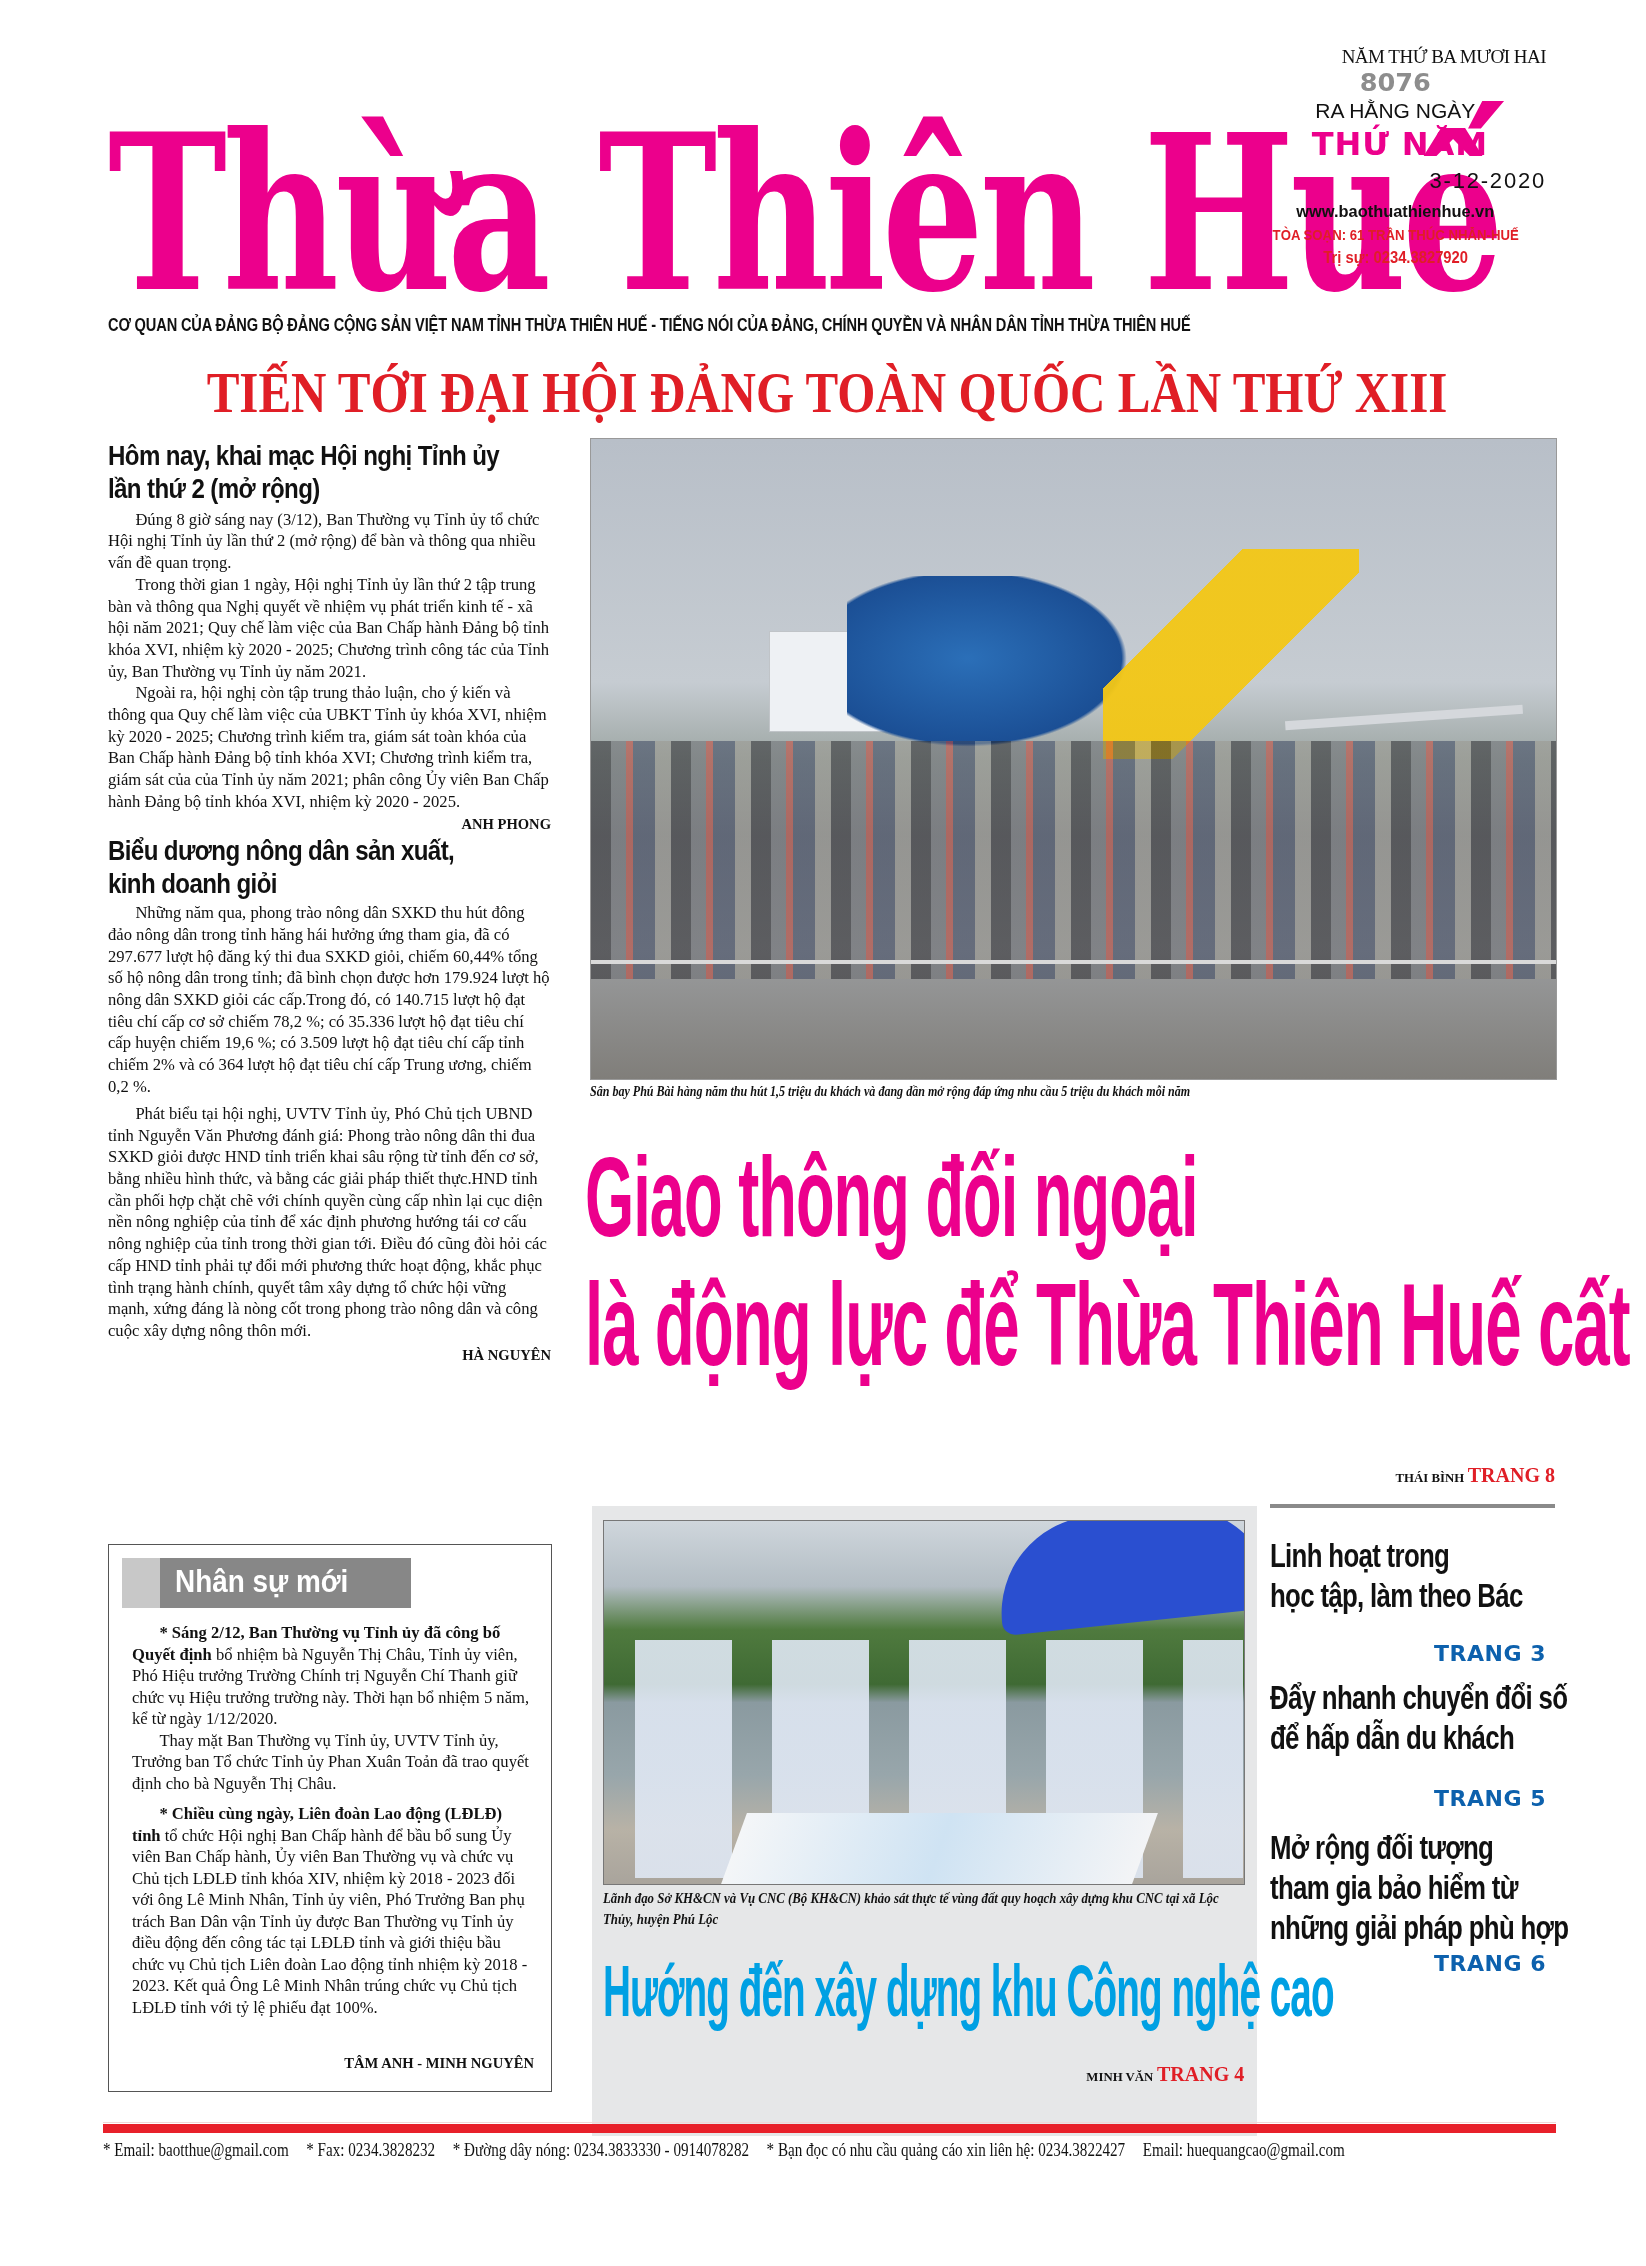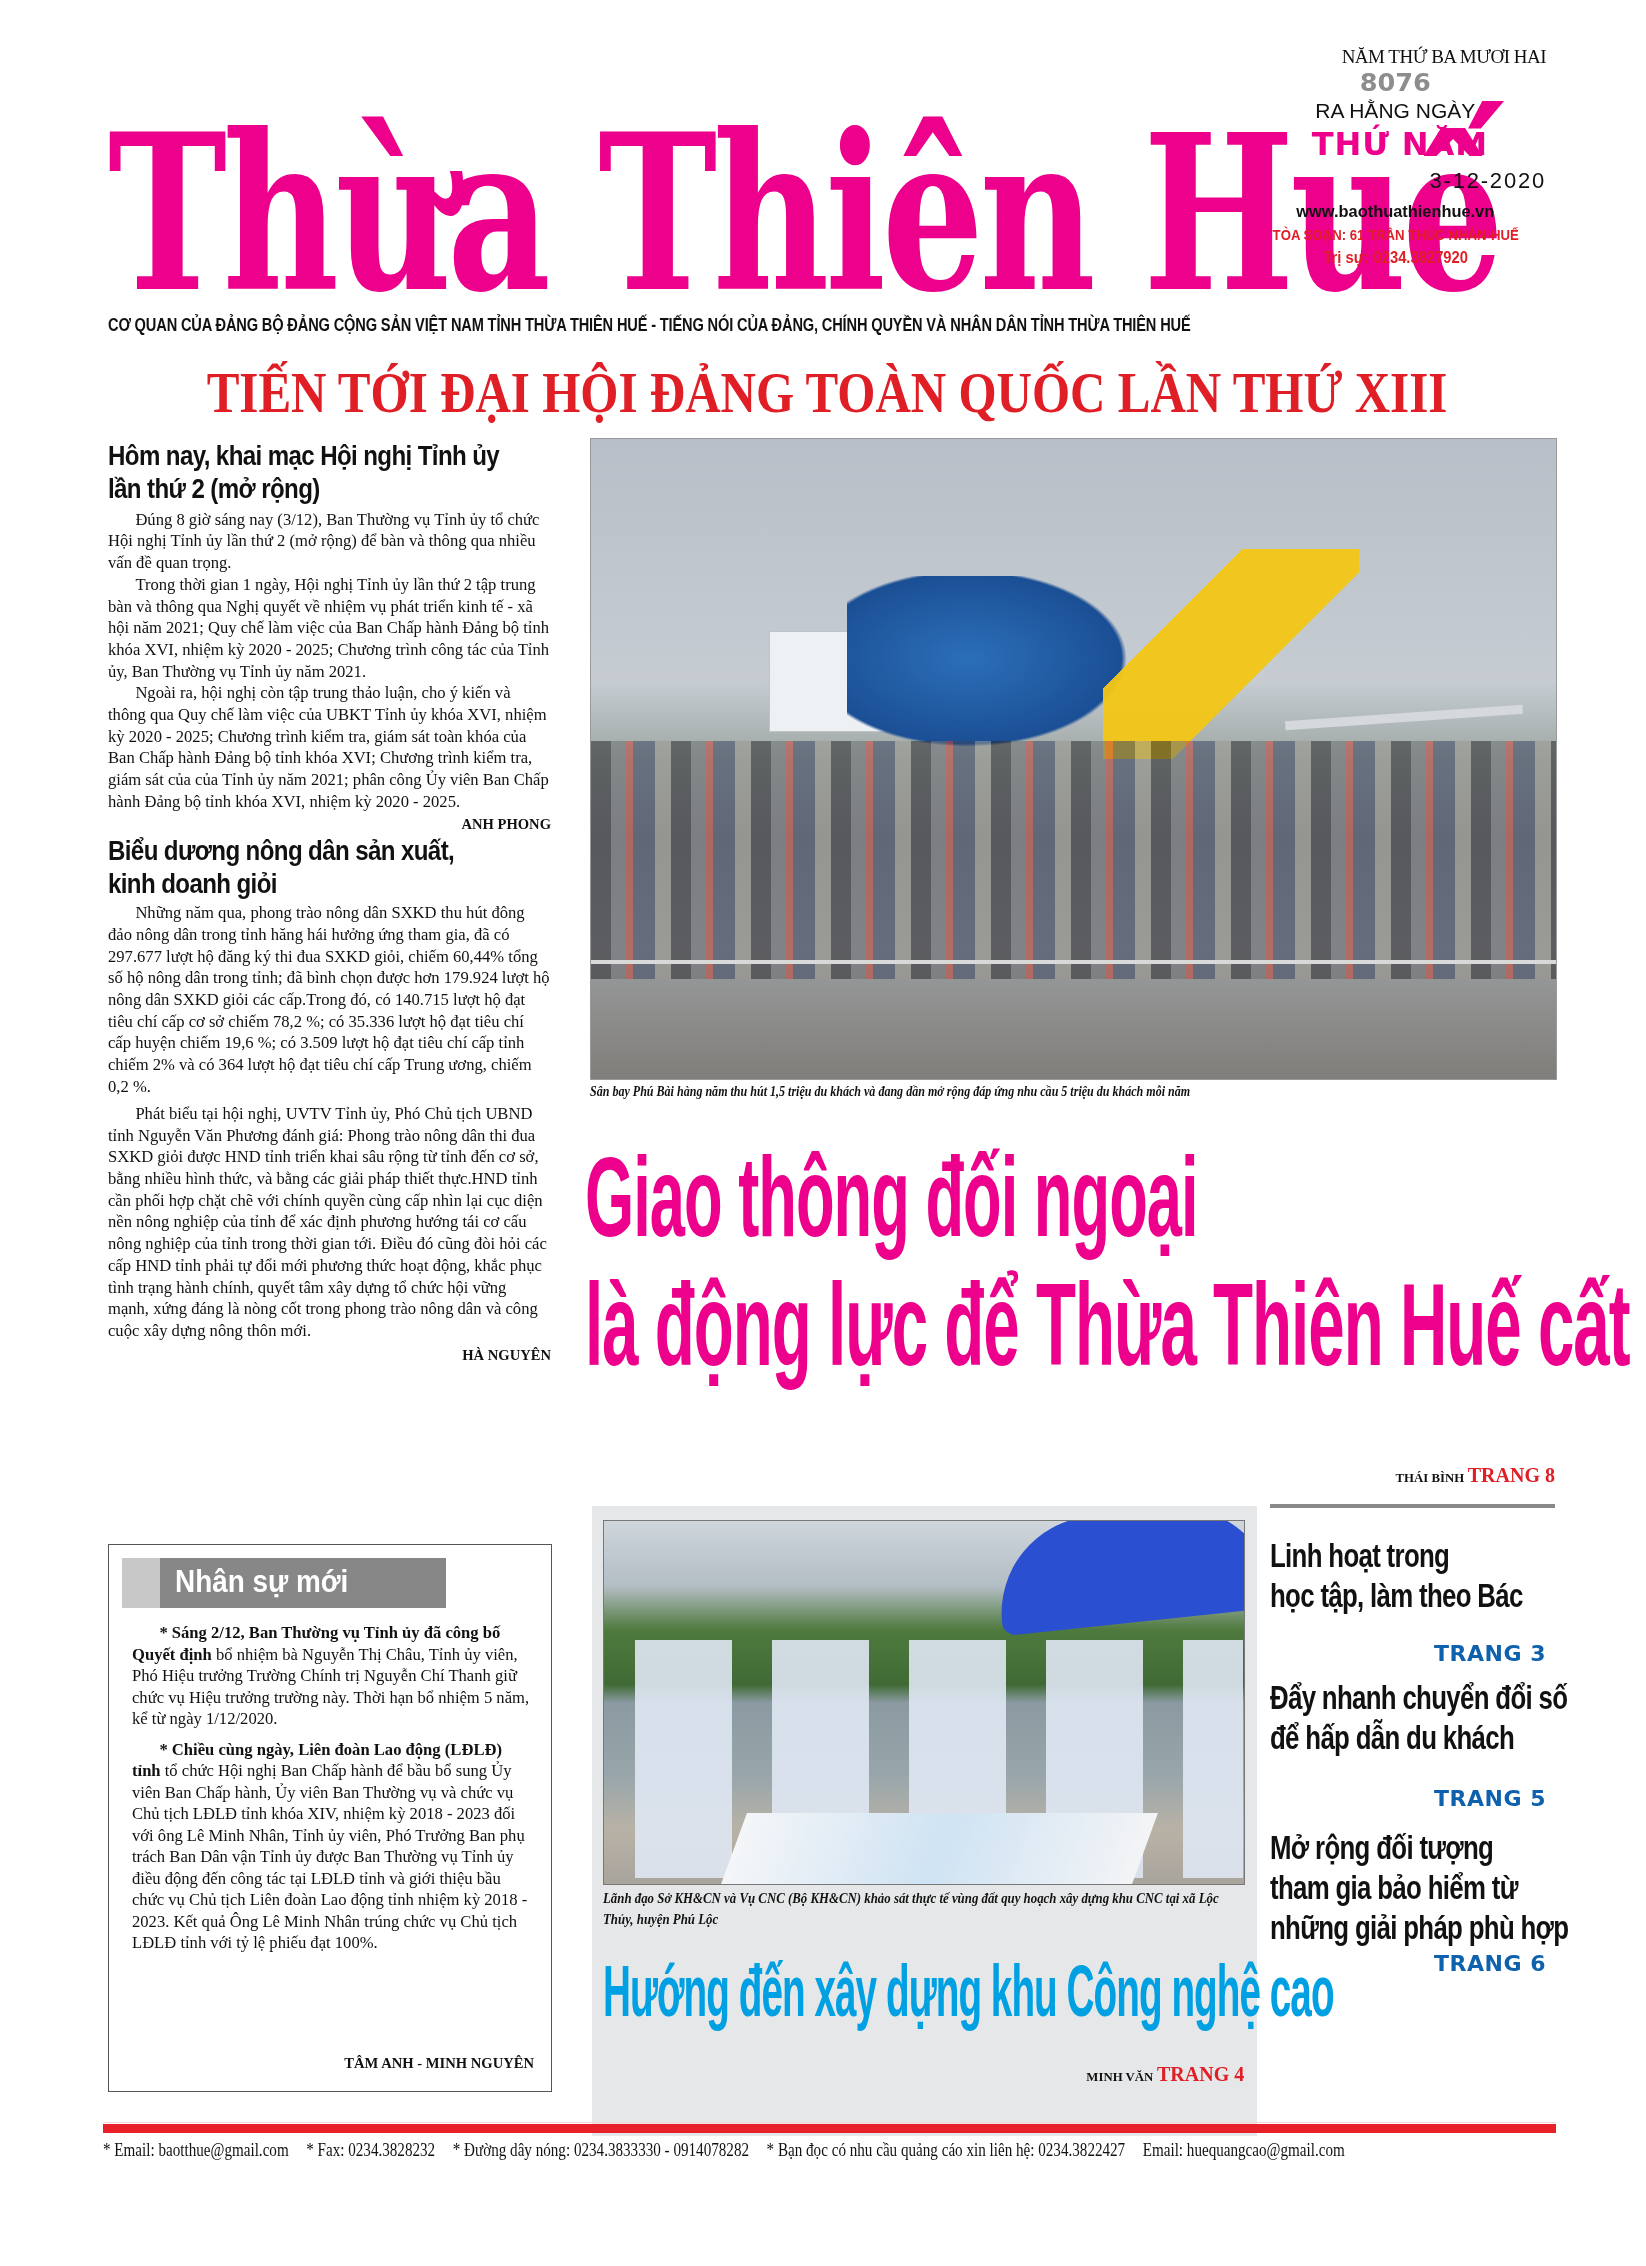--- a/index.html
+++ b/index.html
@@ -49,21 +49,21 @@
   .body-text { font-size: 16.6px; line-height: 21.7px; text-align: left; }
   .body-text p { text-indent: 27.4px; }
   .byline { font-weight: bold; font-size: 14.6px; text-align: right; line-height: 20px; }
 
   
   .nhansu-box {
     left: 108px; top: 1544px; width: 444px; height: 548px;
     border: 1.8px solid #555; background: #fff;
   }
   .nhansu-tab {
-    position: absolute; left: 12.8px; top: 12.8px; width: 324px; height: 50px; background: #878787;
+    position: absolute; left: 12.8px; top: 12.8px; width: 289px; height: 50px; background: #878787;
   }
   .nhansu-tab::before { content: ""; position: absolute; left: 0; top: 0; width: 38px; height: 50px; background: #c8c8c8; }
   .nhansu-title {
     position: absolute; left: 53px; top: 3.7px; font-family: "Liberation Sans", sans-serif; font-weight: bold;
     font-size: 31px; color: #fff; line-height: 42px; transform: scaleX(0.9); transform-origin: left top; white-space: nowrap;
   }
   .nhansu-body { position: absolute; left: 23px; top: 77px; width: 402px; font-size: 16.6px; line-height: 21.5px; }
   .nhansu-body p { text-indent: 27.4px; }
   .nhansu-body p.gap { margin-top: 9.1px; }
   .nhansu-byline { position: absolute; left: 23px; top: 510px; width: 402px; text-align: right; font-weight: bold; font-size: 14.6px; }
@@ -189,20 +189,21 @@
     <div class="byline" style="margin-top:3.7px;">HÀ NGUYÊN</div>
   </div>
 </div>
 
 <div class="abs nhansu-box">
   <div class="nhansu-tab">
     <div class="nhansu-title">Nhân sự mới</div>
   </div>
   <div class="nhansu-body">
     <p><b>* Sáng 2/12, Ban Thường vụ Tỉnh ủy đã công bố Quyết định</b><span> bổ nhiệm bà Nguyễn Thị Châu, Tỉnh ủy viên, Phó Hiệu trưởng Trường Chính trị Nguyễn Chí Thanh giữ chức vụ Hiệu trưởng trường này. Thời hạn bổ nhiệm 5 năm, kể từ ngày 1/12/2020.</span></p>
+    <p>Thay mặt Ban Thường vụ Tỉnh ủy, UVTV Tỉnh ủy, Trưởng ban Tổ chức Tỉnh ủy Phan Xuân Toản đã trao quyết định cho bà Nguyễn Thị Châu.</p>
     <p class="gap"><b>* Chiều cùng ngày, Liên đoàn Lao động (LĐLĐ) tỉnh</b><span> tổ chức Hội nghị Ban Chấp hành để bầu bổ sung Ủy viên Ban Chấp hành, Ủy viên Ban Thường vụ và chức vụ Chủ tịch LĐLĐ tỉnh khóa XIV, nhiệm kỳ 2018 - 2023 đối với ông Lê Minh Nhân, Tỉnh ủy viên, Phó Trưởng Ban phụ trách Ban Dân vận Tỉnh ủy được Ban Thường vụ Tỉnh ủy điều động đến công tác tại LĐLĐ tỉnh và giới thiệu bầu chức vụ Chủ tịch Liên đoàn Lao động tỉnh nhiệm kỳ 2018 - 2023. Kết quả Ông Lê Minh Nhân trúng chức vụ Chủ tịch LĐLĐ tỉnh với tỷ lệ phiếu đạt 100%.</span></p>
   </div>
   <div class="nhansu-byline">TÂM ANH - MINH NGUYÊN</div>
 </div>
 
 <div class="abs photo-main">
   <div class="catering"></div>
   <div class="plane"></div>
   <div class="stairs"></div>
   <div class="wing"></div>

